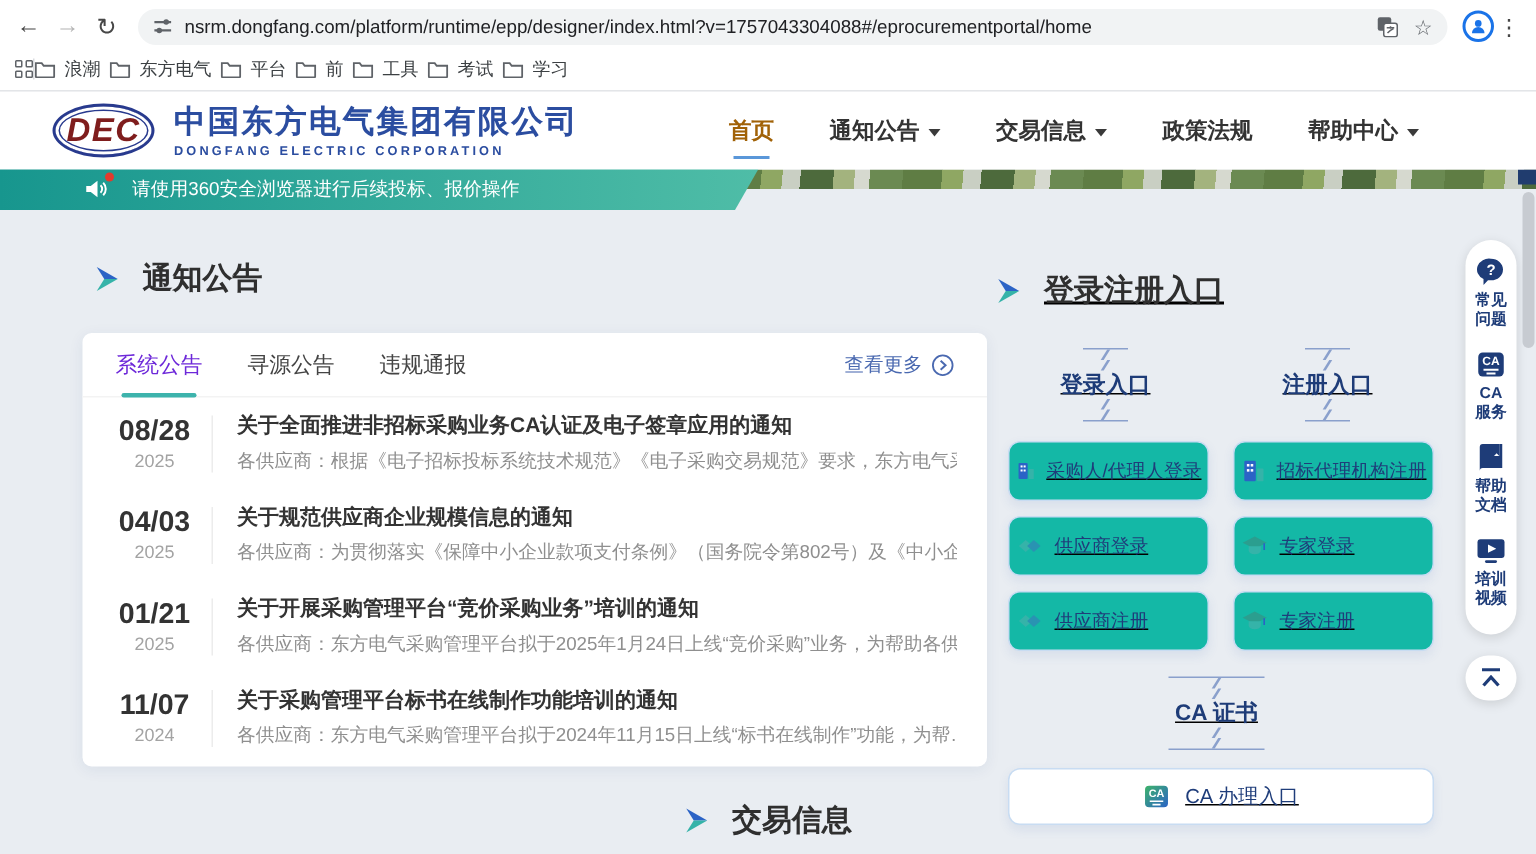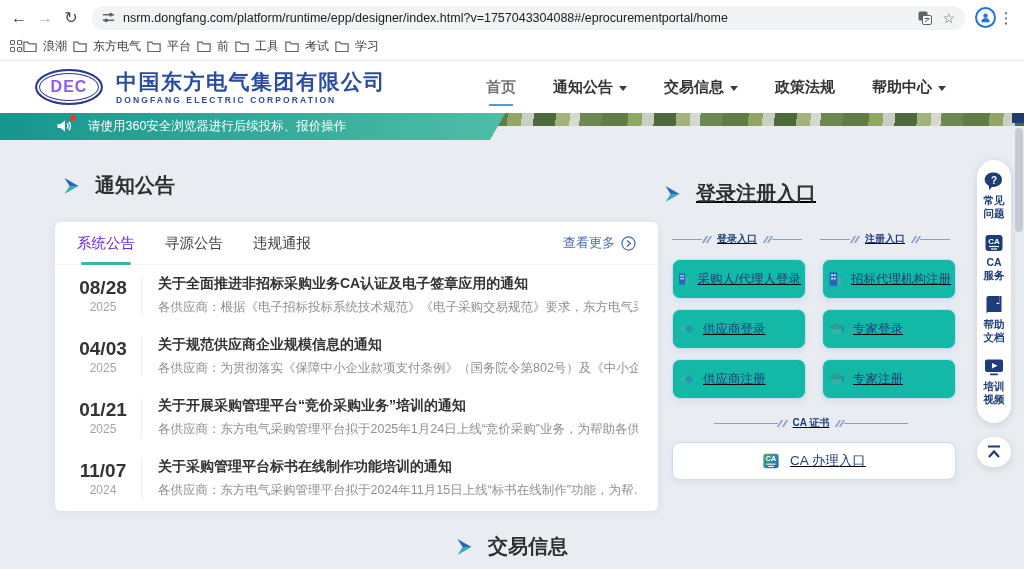--- a/index.html
+++ b/index.html
@@ -20,27 +20,27 @@
   .avatar svg { display:block; }
   .kebab { font-size:15px; color:#474747; letter-spacing:0; width:20px; text-align:center; }
   .bookmarks { height:26px; display:flex; align-items:center; padding:0 10px; gap:6px; }
   .bm-apps { display:grid; grid-template-columns:5px 5px; grid-gap:2px; margin-right:0px; }
   .bm-apps i { width:5px; height:5px; border:1.4px solid #5f6368; border-radius:1px; display:block; }
   .bm-sep { width:1px; height:14px; background:#dadce0; margin:0 -6px; }
   .bm-item { display:flex; align-items:center; gap:6px; font-size:12px; color:#3c4043; }
 
   
   .site-header { position:absolute; top:61px; left:0; right:0; height:52px; background:#fff; display:flex; align-items:center; padding-left:35px; z-index:10; }
-  .dec-oval { width:68px; height:36px; border:2.5px solid #283a8e; border-radius:50%; box-shadow:inset 0 0 0 2px #ffffff, inset 0 0 0 3px #283a8e; display:flex; align-items:center; justify-content:center; color:#8b5cf6; font-weight:bold; font-size:16px; letter-spacing:1px; flex:none; }
+  .dec-oval { width:68px; height:36px; border:2.5px solid #283a8e; border-radius:50%; box-shadow:inset 0 0 0 2px #ffffff, inset 0 0 0 3px #283a8e; display:flex; align-items:center; justify-content:center; color:#7f1d1d; font-weight:bold; font-style:italic; font-size:22px; letter-spacing:1px; flex:none; }
   .company { margin-left:13px; }
   .company-cn { font-size:21px; font-weight:bold; color:#2b4da0; letter-spacing:1.5px; line-height:23px; }
   .company-en { font-size:8.5px; font-weight:bold; color:#2b4da0; letter-spacing:2.1px; margin-top:2px; }
   .mainnav { margin-left:auto; display:flex; align-items:center; gap:37px; padding-right:78px; }
   .nav-item { display:flex; align-items:center; gap:6px; font-size:15px; font-weight:bold; color:#333; cursor:pointer; position:relative; }
-  .nav-item.active { color:#737373; }
+  .nav-item.active { color:#a16207; }
   .nav-item.active::after { content:""; position:absolute; left:3px; right:3px; bottom:-9px; height:2px; background:#5a97d9; }
   .caret { width:0; height:0; border-left:4px solid transparent; border-right:4px solid transparent; border-top:5px solid #3a3a3a; margin-top:2px; }
 
   
   .banner-strip { position:absolute; top:113px; left:0; width:1024px; height:13px;
     background:repeating-linear-gradient(95deg,#5f7d44 0 26px,#8fa763 26px 40px,#c9cfc3 40px 52px,#4d6a3c 52px 74px,#a3b37e 74px 88px,#d6d9cf 88px 98px,#6b8a52 98px 120px); }
   .banner-dark { position:absolute; top:113px; right:0; width:12px; height:10px; background:#203c6e; }
   .ribbon { position:absolute; top:112px; left:0; width:506px; height:28px; z-index:6;
     background:linear-gradient(90deg,#17968e,#4fbda7);
     clip-path:polygon(0 0,100% 0,calc(100% - 16px) 100%,0 100%);
@@ -65,21 +65,21 @@
   .n-yy { font-size:12px; color:#a3a3a3; margin-top:1px; }
   .n-div { width:1px; height:38px; background:#ececec; margin:0 16px 0 10px; flex:none; }
   .n-text { flex:1; min-width:0; }
   .n-title { font-size:14px; font-weight:bold; color:#333; white-space:nowrap; overflow:hidden; text-overflow:ellipsis; }
   .n-desc { font-size:12.5px; color:#8f8f8f; margin-top:6px; white-space:nowrap; overflow:hidden; }
 
   
   .lr-col { position:absolute; left:663px; top:180px; width:296px; z-index:4;text-decoration:underline; }
   .col-headers { display:flex; margin-top:25px; }
   .col-headers > div { width:50%; }
-  .deco { display:flex; align-items:center; justify-content:center; color:#1e3c78; font-weight:bold; font-size:10px; }
+  .deco { display:flex; align-items:center; justify-content:center; color:#1e3c78; font-weight:bold; font-size:15px;flex-direction:column; }
   .dline { width:30px; height:1px; background:#8aa0cc; }
   .dline.long { width:64px; }
   .dsl { width:1.5px; height:7px; background:#8aa0cc; transform:skewX(-32deg); margin:0 1.5px; }
   .dsl:first-of-type { margin-left:4px; }
   .deco .label { margin:0 6px; }
   .btn-grid { margin-top:13px; display:grid; grid-template-columns:134px 134px; grid-column-gap:16px; grid-row-gap:10px; padding-left:9px; }
   .entry-btn { height:40px; background:#14b8a6; border:1px solid #c8dcf2; border-radius:8px; display:flex; align-items:center; gap:7px; font-size:12.5px; color:#1f3d7a; box-shadow:0 3px 7px rgba(60,100,180,.10); cursor:pointer; padding:0 4px; white-space:nowrap; }
   .ca-deco { margin-top:17px; }
   .ca-btn { margin:12px 0 0 9px; width:284px; height:38px; background:#fff; border:1px solid #c8dcf2; border-radius:8px; display:flex; align-items:center; justify-content:center; gap:10px; font-size:13.5px; color:#1f3d7a; box-shadow:0 3px 7px rgba(60,100,180,.10); cursor:pointer; }
 

